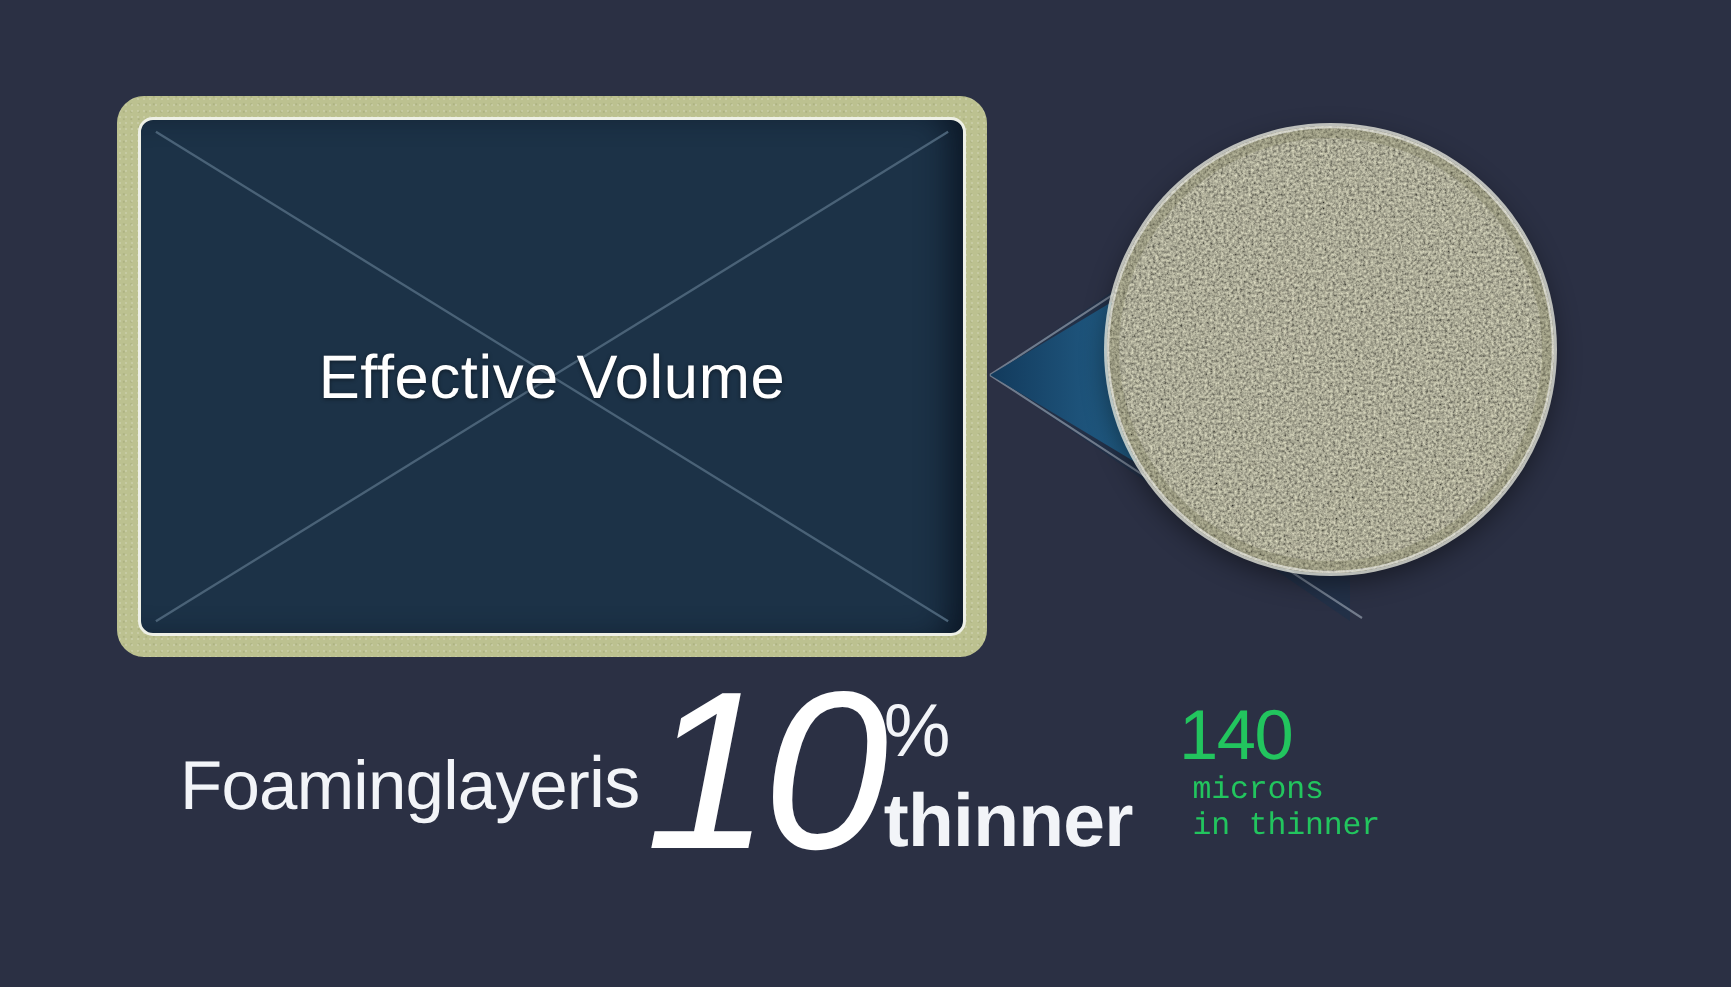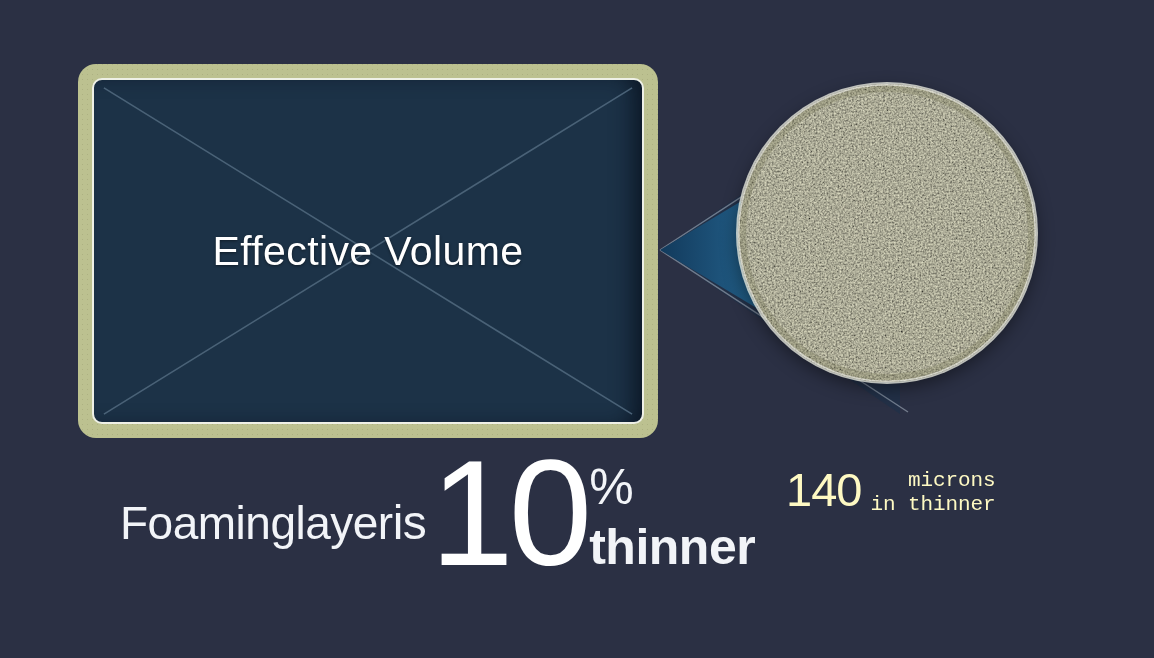--- a/index.html
+++ b/index.html
@@ -11,21 +11,20 @@
   body {
     font-family: "Liberation Sans", sans-serif;
   }
 
   #stage {
     position: relative;
     width: 1154px;
     height: 658px;
     background: #2b3044;
     overflow: hidden;
-    text-align: right;
   }
 
   
   .wedge-layer {
     position: absolute;
     left: 0; top: 0;
     width: 1154px;
     height: 658px;
     pointer-events: none;
   }
@@ -128,20 +127,21 @@
     letter-spacing: -.5px;
     margin-top: 22px;
   }
   .hl-number {
     font-size: 150px;
     font-weight: 200;
     line-height: .82;
     letter-spacing: -5px;
     margin: 0 2px 0 4px;
     color: #ffffff;
+    font-style: italic;
   }
   .headline-right {
     display: flex;
     flex-direction: column;
     align-items: flex-start;
     line-height: 1.0;
     padding-top: 6px;
   }
   .hl-pct {
     font-size: 50px;
@@ -154,21 +154,22 @@
     margin-top: 10px;
   }
 
   
   .caption {
     position: absolute;
     left: 786px;
     top: 466px;
     display: flex;
     align-items: flex-start;
-    color: #fef9c3;
+    color: #22c55e;
+    flex-direction: column;
   }
   .caption-number {
     font-size: 47px;
     font-weight: 300;
     letter-spacing: -1px;
     line-height: 1;
   }
   .caption-text {
     display: flex;
     flex-direction: column;

